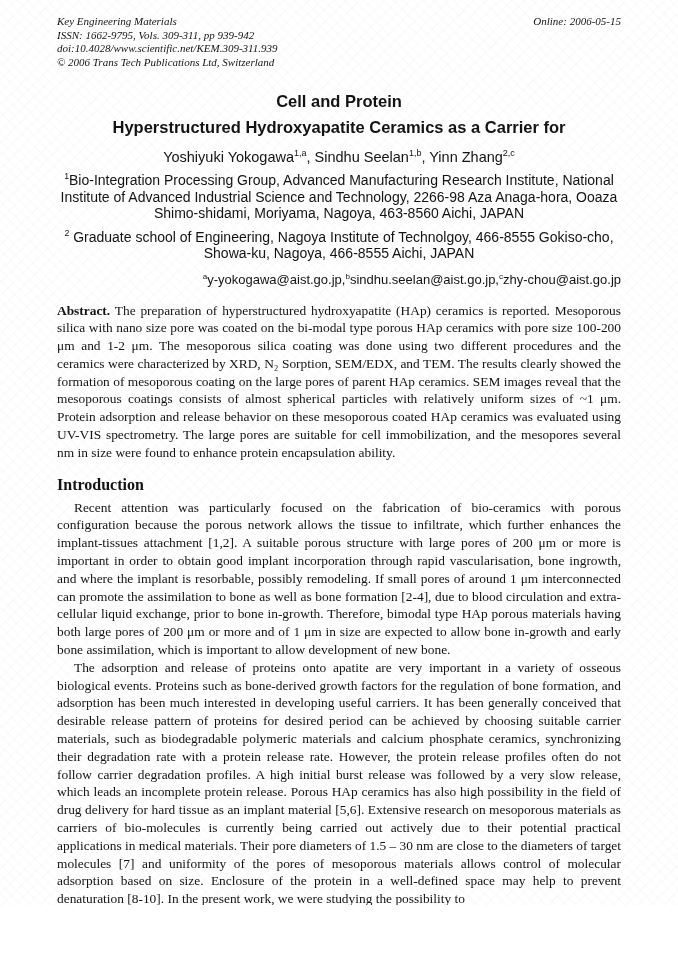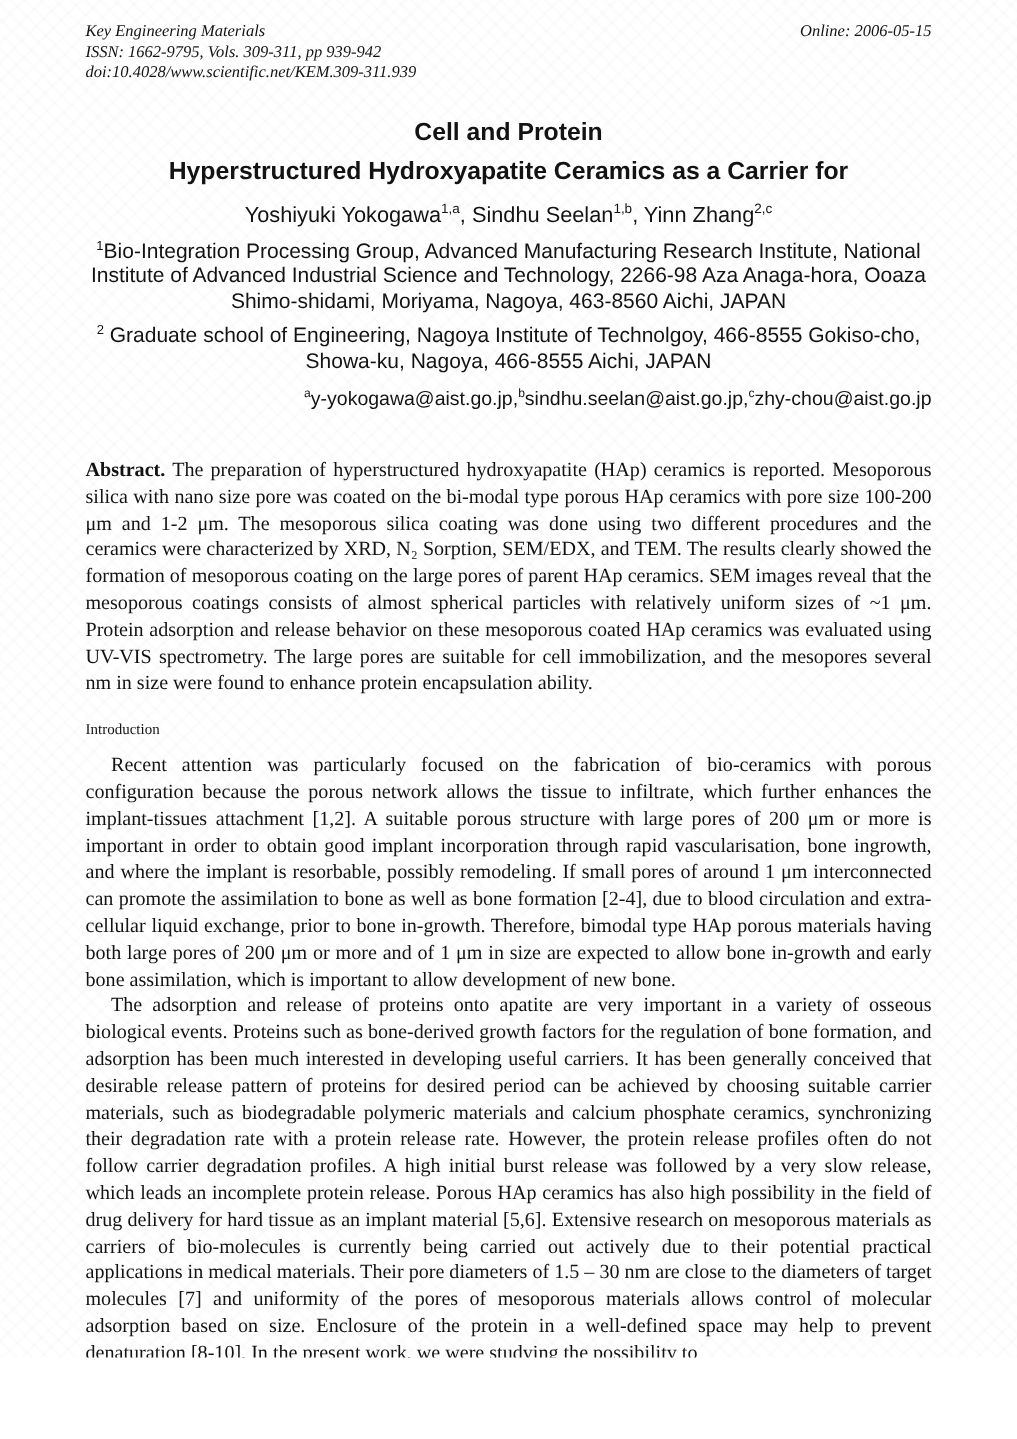--- a/index.html
+++ b/index.html
@@ -65,30 +65,30 @@
     line-height: 16px;
   }
   .keywords {
     margin-top: 22px;
     font-family: "Liberation Sans", sans-serif;
     font-size: 12.6px;
     line-height: 16px;
   }
   .keywords .kw-label { font-weight: bold; }
   .abstract {
-    margin: 30px 0 0 0;
+    margin: 14px 0 0 0;
     font-size: 13.4px;
     line-height: 17.8px;
     text-align: justify;
   }
   .abstract .abs-label { font-weight: bold; }
   .section-heading {
     margin-top: 14px;
-    font-weight: normal;
-    font-size: 10px;
+    font-weight: bold;
+    font-size: 16px;
     line-height: 18px;
   }
   .body-para {
     margin: 5px 0 0 0;
     font-size: 13.4px;
     line-height: 17.8px;
     text-align: justify;
     text-indent: 17px;
   }
   .body-para + .body-para { margin-top: 0; }
@@ -96,20 +96,21 @@
 </head>
 <body>
 
 <div class="page">
 
   <div class="hdr">
     <div>
       <div>Key Engineering Materials</div>
       <div>ISSN: 1662-9795, Vols. 309-311, pp 939-942</div>
       <div>doi:10.4028/www.scientific.net/KEM.309-311.939</div>
+      <div>© 2006 Trans Tech Publications Ltd, Switzerland</div>
     </div>
     <div>Online: 2006-05-15</div>
   </div>
 
   <div class="title">
     <div>Cell and Protein</div>
     <div>Hyperstructured Hydroxyapatite Ceramics as a Carrier for</div>
   </div>
 
   <div class="authors">

